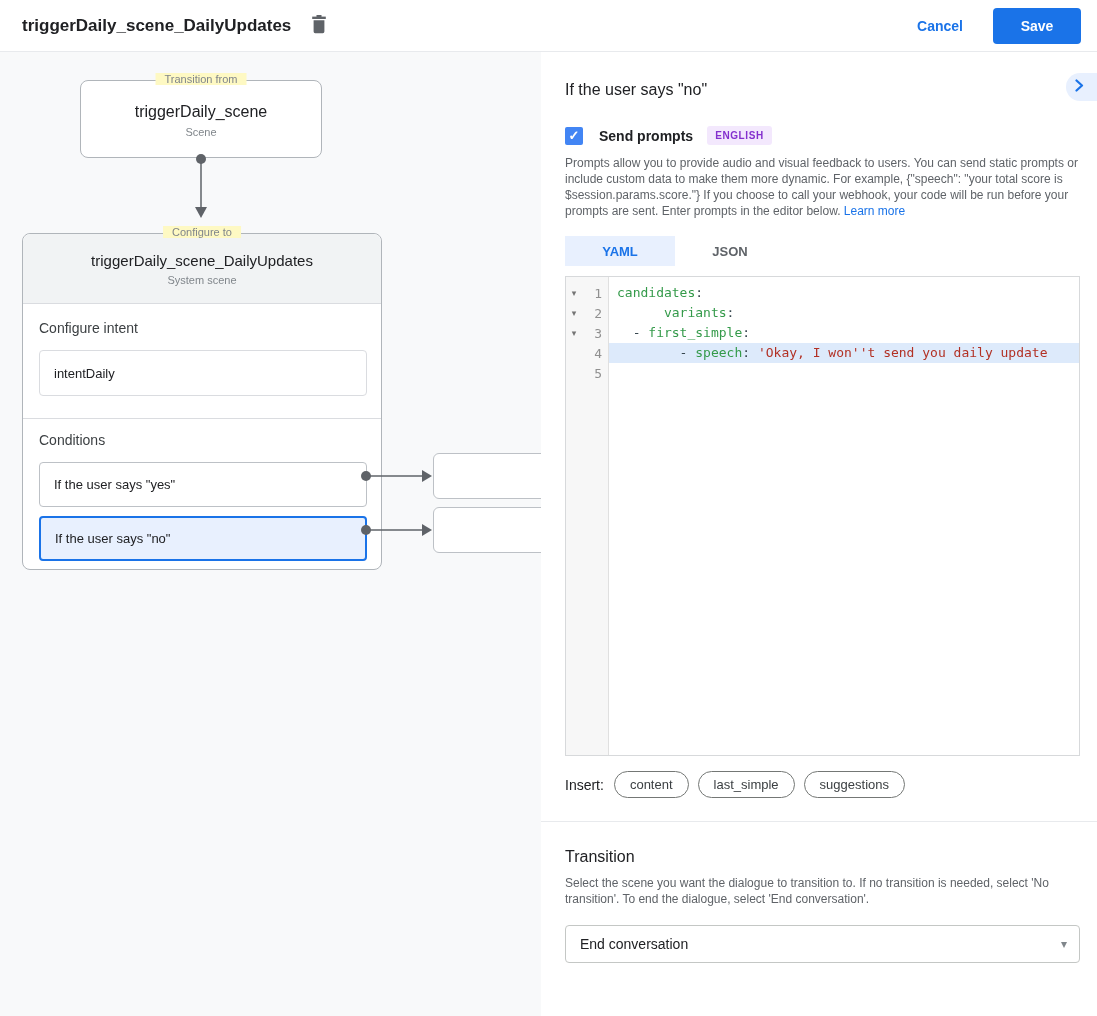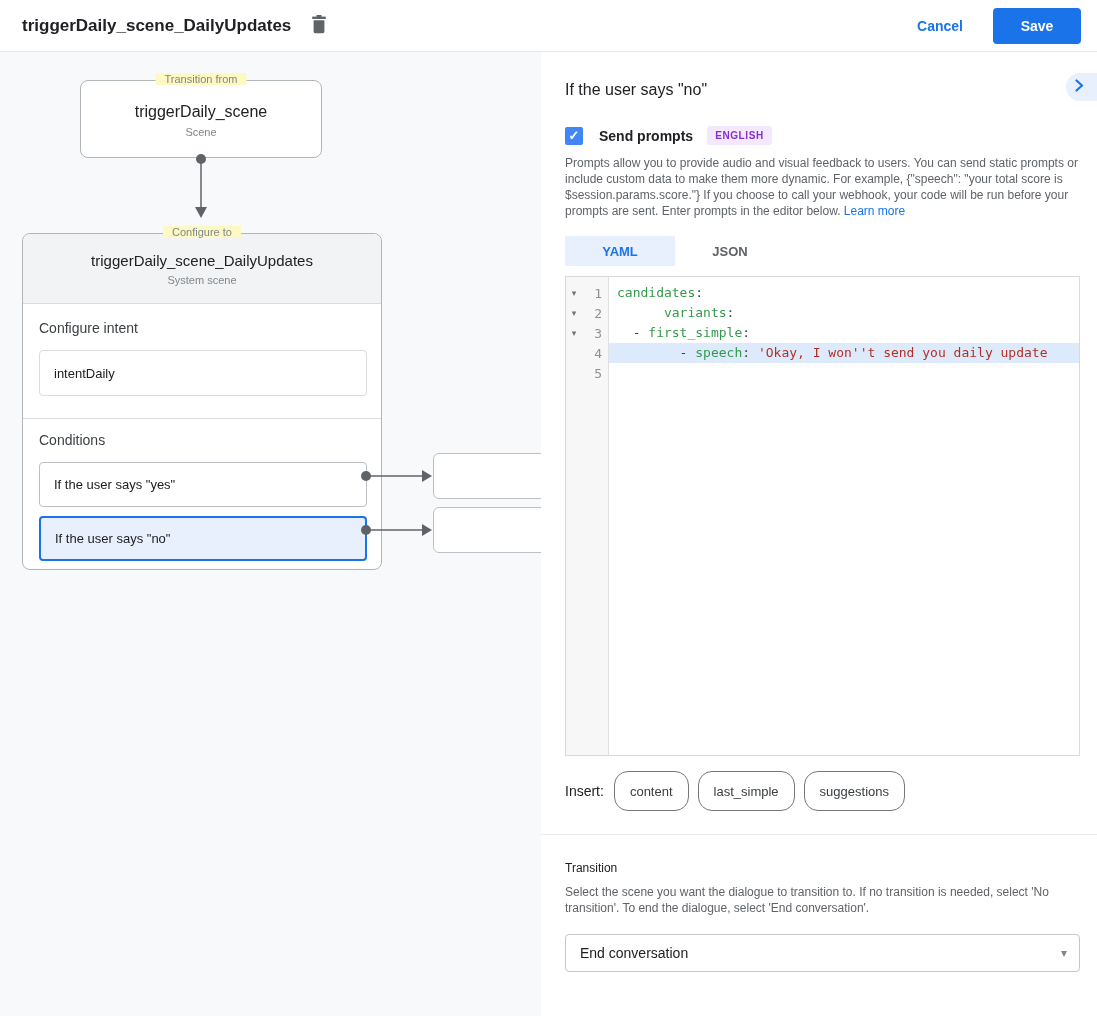--- a/index.html
+++ b/index.html
@@ -112,29 +112,29 @@
     font-family: "DejaVu Sans Mono", monospace; font-size: 13px; color: #37474f;
   }
   .code-line.hl { background: #ddeafb; }
   .tok-key { color: #349a4a; }
   .tok-str { color: #b23125; text-align: center; }
 
   
   .insert-row { margin-top: 15px; display: flex; align-items: center; }
   .insert-label { font-size: 14px; color: #202124; margin-right: 10px; }
   .chip {
-    border: 1px solid #747775; background: #fff; border-radius: 14px; height: 40px;
+    border: 1px solid #747775; background: #fff; border-radius: 14px; height: 27px;
     padding: 0 15px; font-size: 13px; color: #3c4043; margin-right: 9px; cursor: pointer;
     font-family: "Liberation Sans", sans-serif;
   }
 
   .panel-divider { border-top: 1px solid #e8eaed; margin: 23px -17px 0 -24px; }
 
   
-  .section-heading { margin-top: 26px; font-size: 12px; color: #202124; }
+  .section-heading { margin-top: 26px; font-size: 16px; color: #202124; }
   .section-desc { margin-top: 10px; width: 516px; font-size: 12px; line-height: 15.5px; color: #5f6368; }
   .select-box {
     margin-top: 18px; width: 515px; height: 38px; border: 1px solid #c4c7c5; border-radius: 4px;
     background: #fff; display: flex; align-items: center; padding: 0 12px 0 14px;
     font-size: 14px; color: #202124; cursor: pointer;
   }
   .select-value { flex: 1; }
   .select-caret { font-size: 12px; color: #80868b; }
 </style>
 </head>

